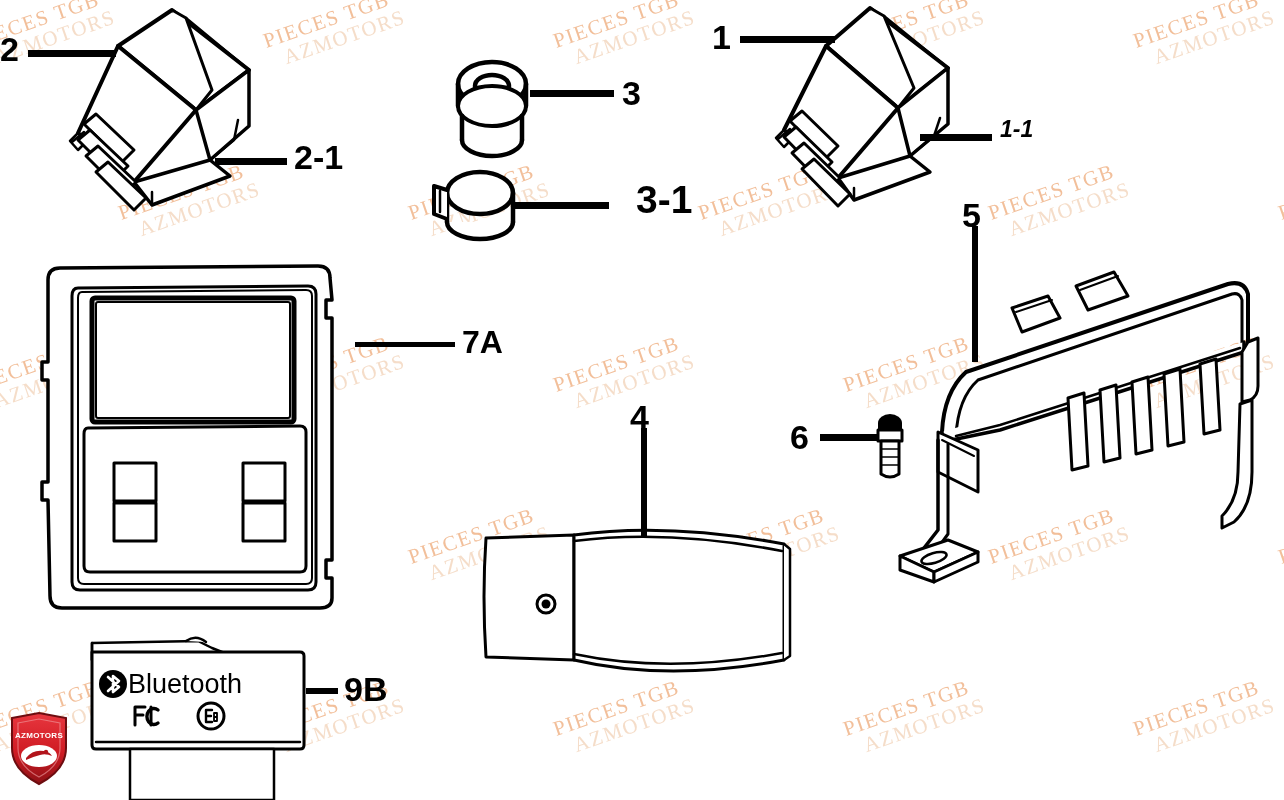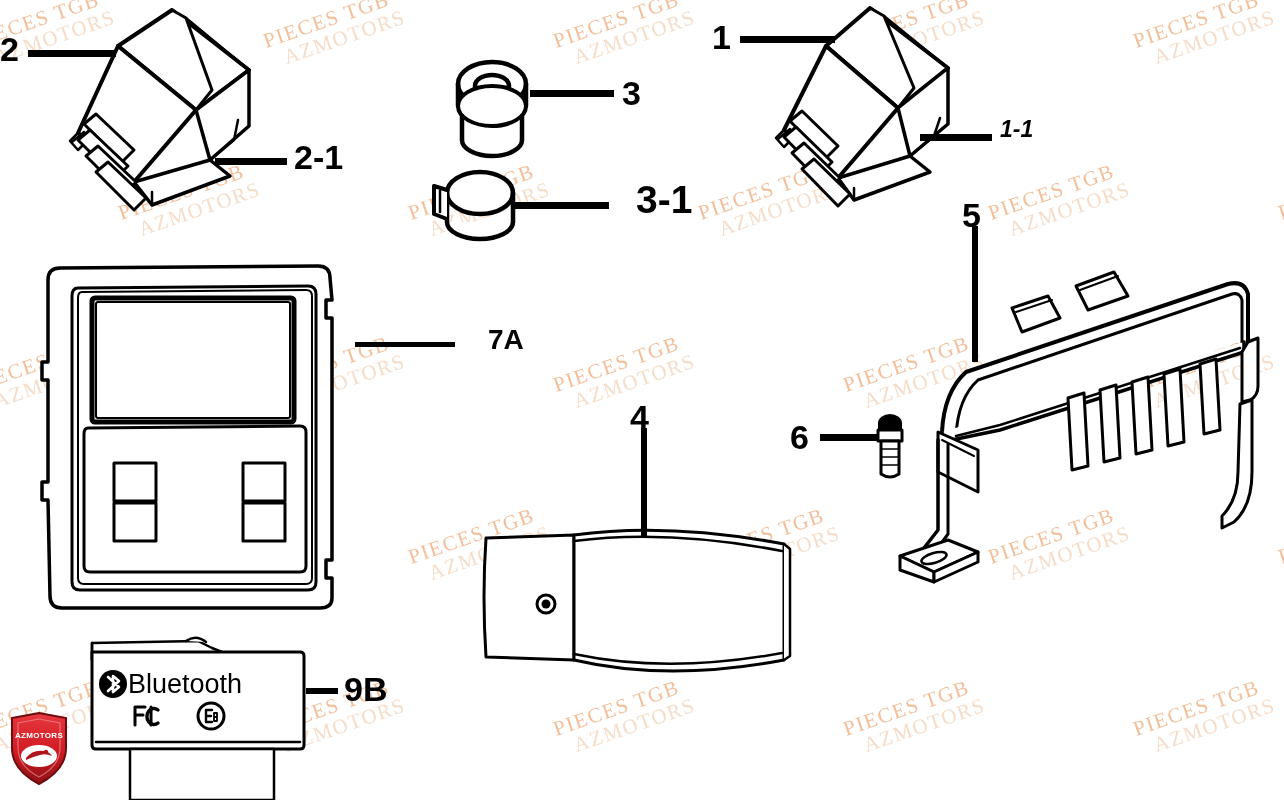--- a/index.html
+++ b/index.html
@@ -398,21 +398,21 @@
     <div class="leader leader-h" style="left:512px; top:202px; width:97px;"></div>
     <div class="callout" style="left:615px; top:180px; font-size:39px;margin-left:21px;">3-1</div>
 
     <div class="leader leader-h" style="left:740px; top:36px; width:95px;"></div>
     <div class="callout" style="left:712px; top:20px; font-size:34px;">1</div>
 
     <div class="leader leader-h" style="left:920px; top:134px; width:72px;"></div>
     <div class="callout" style="left:1000px; top:118px; font-size:23px;font-style:italic;">1-1</div>
 
     <div class="leader leader-h" style="left:355px; top:342px; width:100px; height:5px;"></div>
-    <div class="callout" style="left:488px; top:326px; font-size:28px;">7A</div>
+    <div class="callout" style="left:462px; top:326px; font-size:32px;">7A</div>
 
     <div class="leader leader-h" style="left:306px; top:688px; width:32px; height:6px;"></div>
     <div class="callout" style="left:344px; top:672px; font-size:34px;">9B</div>
 
     <div class="leader leader-v" style="left:641px; top:428px; width:6px; height:110px;"></div>
     <div class="callout" style="left:630px; top:400px; font-size:34px;">4</div>
 
     <div class="leader leader-v" style="left:972px; top:226px; width:6px; height:136px;"></div>
     <div class="callout" style="left:962px; top:198px; font-size:34px;">5</div>
 

